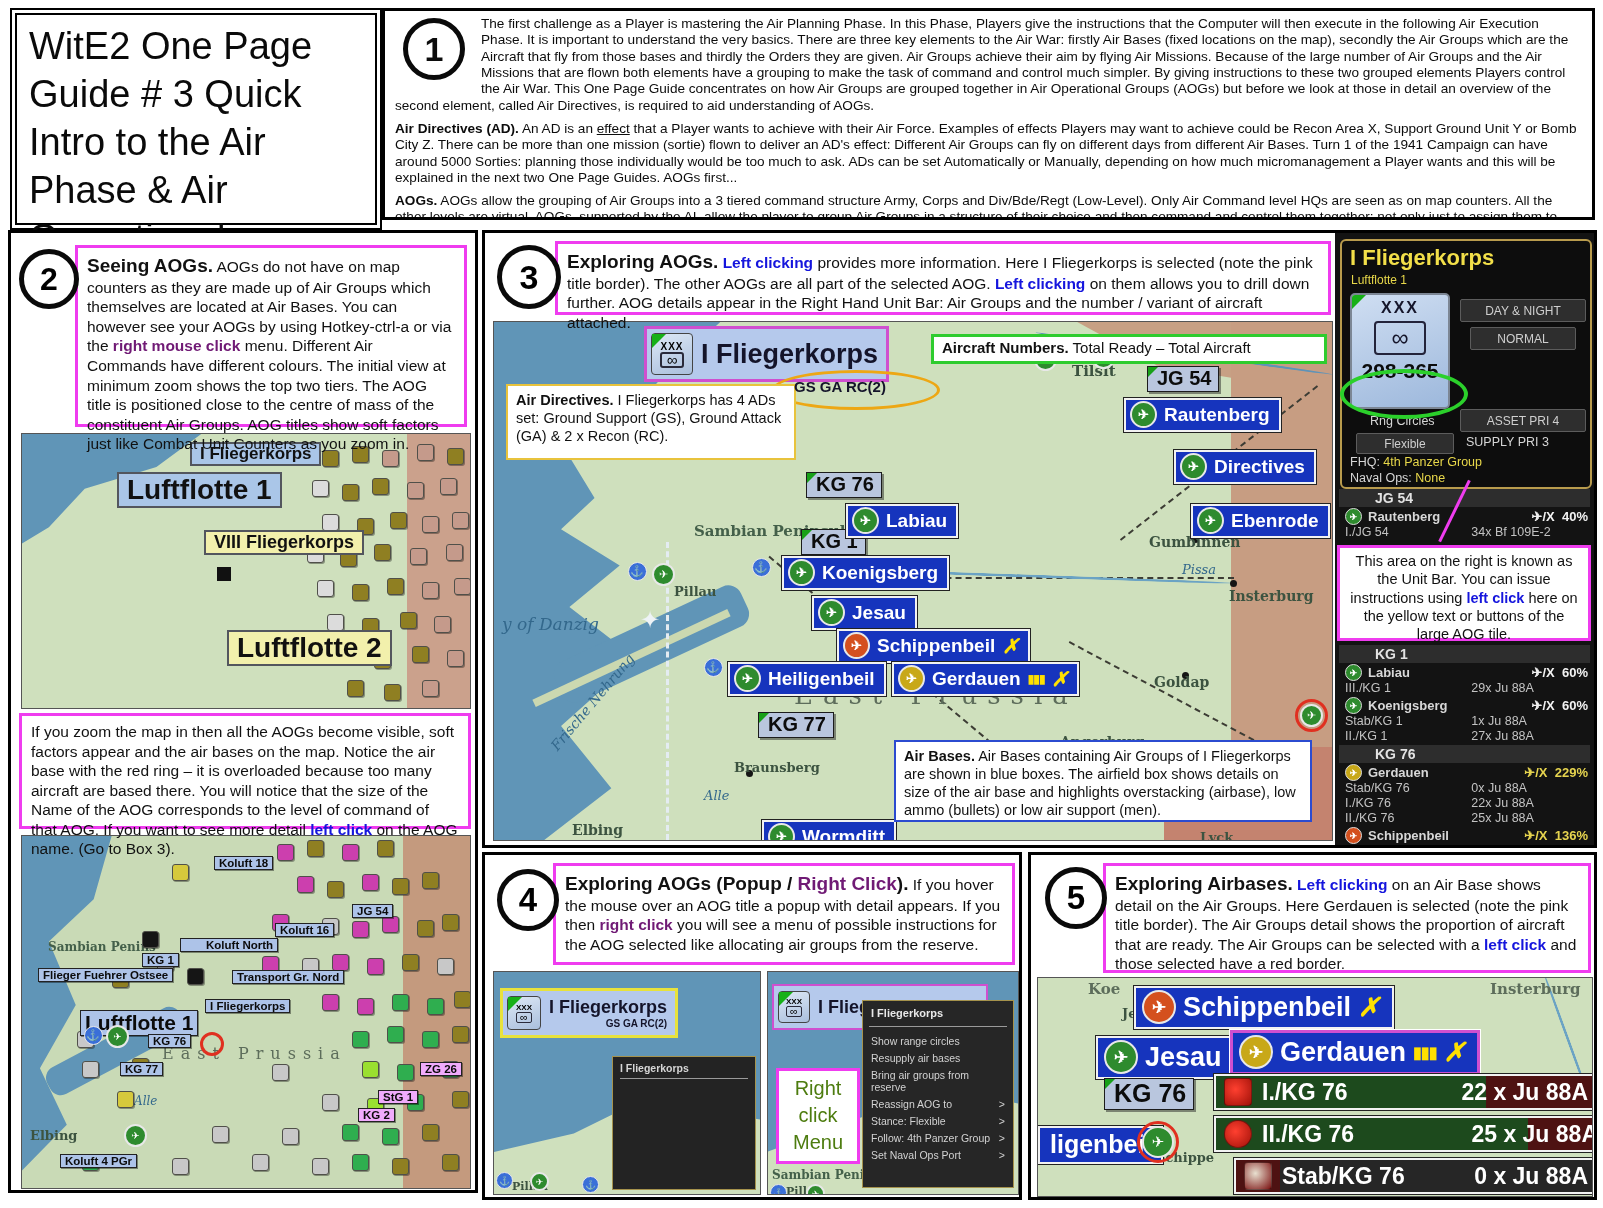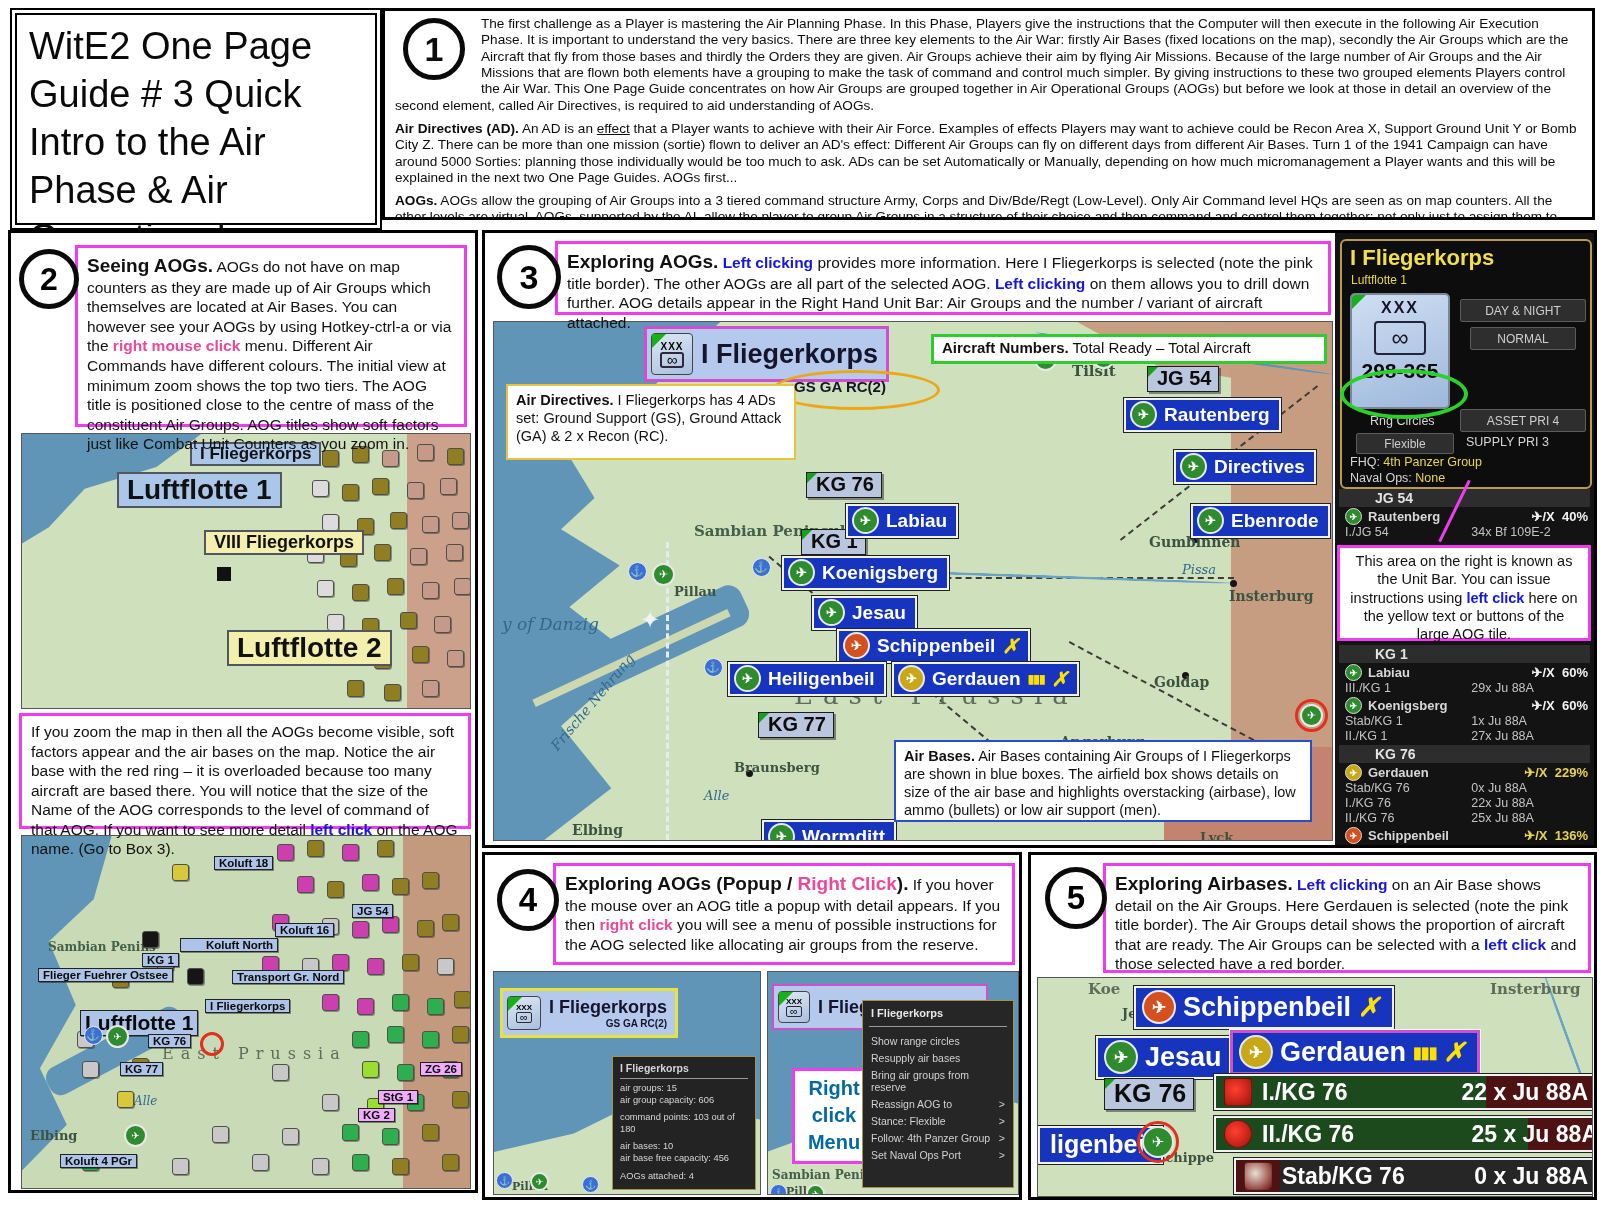--- a/index.html
+++ b/index.html
@@ -3,21 +3,21 @@
 <meta charset="utf-8">
 <style>
   html,body{margin:0;padding:0;background:#fff;font-family:"Liberation Sans",sans-serif;}
   #page{position:relative;width:1603px;height:1208px;background:#fff;overflow:hidden;}
   .b{position:absolute;}
   .blk{border:3px solid #000;background:#fff;}
   .circle-num{position:absolute;border:5px solid #0a0a0a;border-radius:50%;background:#fff;display:flex;align-items:center;justify-content:center;font-weight:bold;z-index:5;}
   .pinkbox{position:absolute;background:#fff;border:3px solid #ef3cef;padding:6px 9px;font-size:15.5px;line-height:1.26;color:#111;z-index:4;}
   .lead{font-weight:bold;font-size:19px;}
   .bluetxt{color:#1515dd;font-weight:bold;}
-  .redtxt{color:#ec4899;font-weight:bold;}
+  .redtxt{color:#701a75;font-weight:bold;}
   .map{position:absolute;background:#cfe0bd;overflow:hidden;border:1px solid #555;}
   .sea{position:absolute;inset:0;background:#6095b7;}
   .tan{position:absolute;background:#c7a084;}
   .mt{position:absolute;font-family:"DejaVu Serif",serif;color:#3c5340;white-space:nowrap;z-index:2;}
   .wt{color:#33688c;font-style:italic;}
   .bluebase{position:absolute;background:#1634bd;border:2px solid #f2f2f2;box-shadow:0 0 0 1px #222;color:#fff;font-weight:bold;font-size:19px;padding:1px 9px 2px 4px;display:flex;align-items:center;gap:7px;white-space:nowrap;z-index:3;}
   .bbi{display:inline-flex;align-items:center;justify-content:center;width:23px;height:23px;border-radius:50%;border:2px solid #e8e8e8;color:#fff;font-size:13px;flex:0 0 auto;}
   .ig{background:#2e8b2e;} .iy{background:#c8a818;} .ir{background:#d4501e;}
   .xg{color:#ffe000;font-style:italic;font-size:20px;font-weight:bold;}
   .ammo{color:#ffe000;font-size:12px;letter-spacing:-1px;font-weight:bold;}
@@ -468,31 +468,20 @@
           <span style="font-size:11px;line-height:9px;border:1px solid #2a2a3a;border-radius:2px;padding:0 3px;">∞</span>
         </span>
         <span style="display:flex;flex-direction:column;align-items:flex-end;">
           <span style="font-size:18px;font-weight:bold;color:#14142a;">I Fliegerkorps</span>
           <span style="font-size:10px;font-weight:bold;color:#14142a;">GS GA RC(2)</span>
         </span>
       </div>
       <div class="popup" style="left:118px;top:84px;width:144px;height:134px;padding:5px 7px;box-sizing:border-box;">
         <div style="font-size:10.5px;font-weight:bold;">I Fliegerkorps</div>
         <div class="mdiv" style="margin:4px 0;"></div>
-        <div style="font-size:9.3px;line-height:1.25;">
-          <div>air groups: 15</div>
-          <div>air group capacity: 606</div>
-          <div style="height:6px;"></div>
-          <div>command points: 103 out of 180</div>
-          <div style="height:6px;"></div>
-          <div>air bases: 10</div>
-          <div>air base free capacity: 456</div>
-          <div style="height:6px;"></div>
-          <div>AOGs attached: 4</div>
-        </div>
       </div>
       <div class="anchor" style="left:2px;top:200px;width:15px;height:15px;font-size:9px;">⚓</div>
       <div class="planeic" style="left:36px;top:200px;width:15px;height:15px;font-size:9px;">✈</div>
       <div class="anchor" style="left:88px;top:204px;width:15px;height:15px;font-size:9px;">⚓</div>
       <div class="mt" style="left:18px;top:208px;font-size:11px;font-weight:bold;">Pillau</div>
     </div>
 
     <div class="map" style="left:282px;top:116px;width:250px;height:222px;background:#6095b7;">
       <div class="b" style="left:0;bottom:0;width:100%;height:48%;background:#cfe0bd;clip-path:polygon(0 60%,35% 30%,70% 0,100% 15%,100% 100%,0 100%);"></div>
       <div class="aogtitle" style="left:4px;top:12px;border:2px solid #cf4fcf;height:38px;width:200px;">
@@ -527,21 +516,21 @@
           </div>
         <div class="menuitem">
             <span>Follow: 4th Panzer Group</span>
             <span>&gt;</span>
           </div>
         <div class="menuitem">
             <span>Set Naval Ops Port</span>
             <span>&gt;</span>
           </div>
       </div>
-      <div class="notebox" style="left:8px;top:96px;width:84px;height:96px;border:3px solid #ef3cef;box-sizing:border-box;text-align:center;font-weight:bold;font-size:20px;line-height:1.35;color:#0369a1;padding-top:4px;margin-left:16px;">Right click Menu</div>
+      <div class="notebox" style="left:8px;top:96px;width:84px;height:96px;border:3px solid #ef3cef;box-sizing:border-box;text-align:center;font-weight:normal;font-size:20px;line-height:1.35;color:#4d7c0f;padding-top:4px;">Right click Menu</div>
       <div class="mt" style="left:4px;top:196px;font-size:12px;font-weight:bold;color:#44604a;">Sambian Peni</div>
       <div class="anchor" style="left:2px;top:212px;width:15px;height:15px;font-size:9px;">⚓</div>
       <div class="planeic" style="left:38px;top:212px;width:15px;height:15px;font-size:9px;">✈</div>
       <div class="mt" style="left:18px;top:213px;font-size:11px;font-weight:bold;">Pillau</div>
     </div>
   </div>
 
   <div class="b blk" style="left:1028px;top:852px;width:569px;height:348px;box-sizing:border-box;overflow:hidden;">
     <div class="circle-num" style="left:14px;top:12px;width:52px;height:52px;font-size:33px;">5</div>
     <div class="pinkbox" style="left:72px;top:8px;width:488px;height:110px;box-sizing:border-box;font-size:15.5px;">

